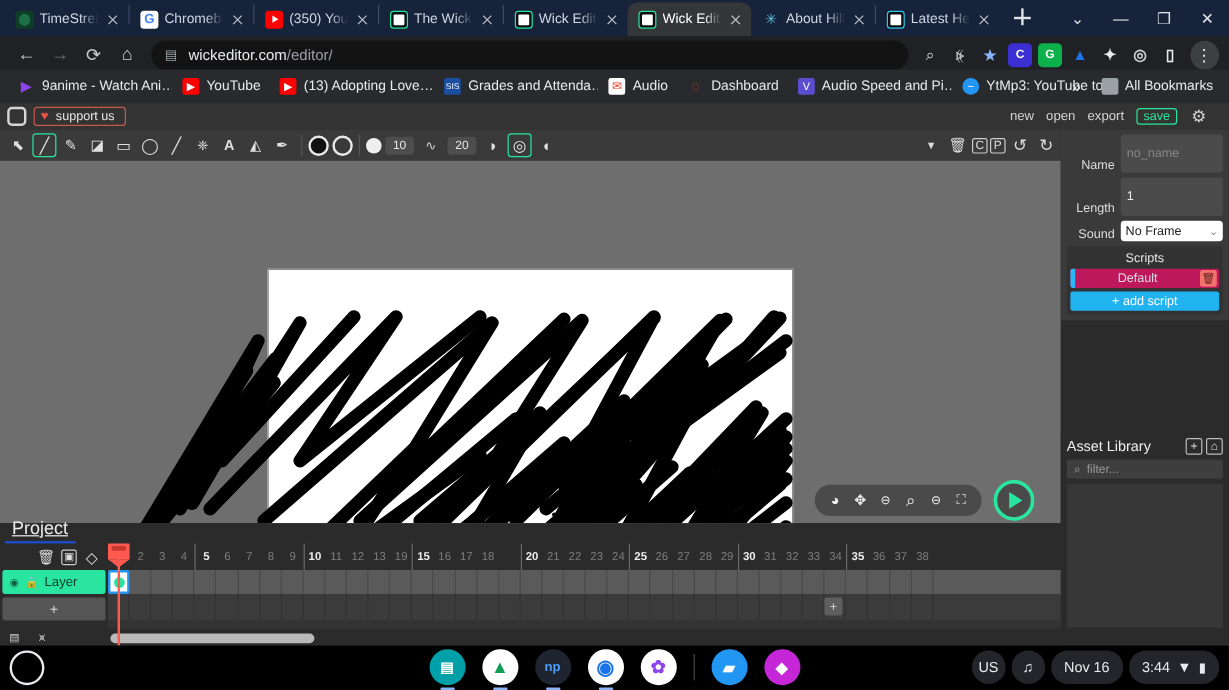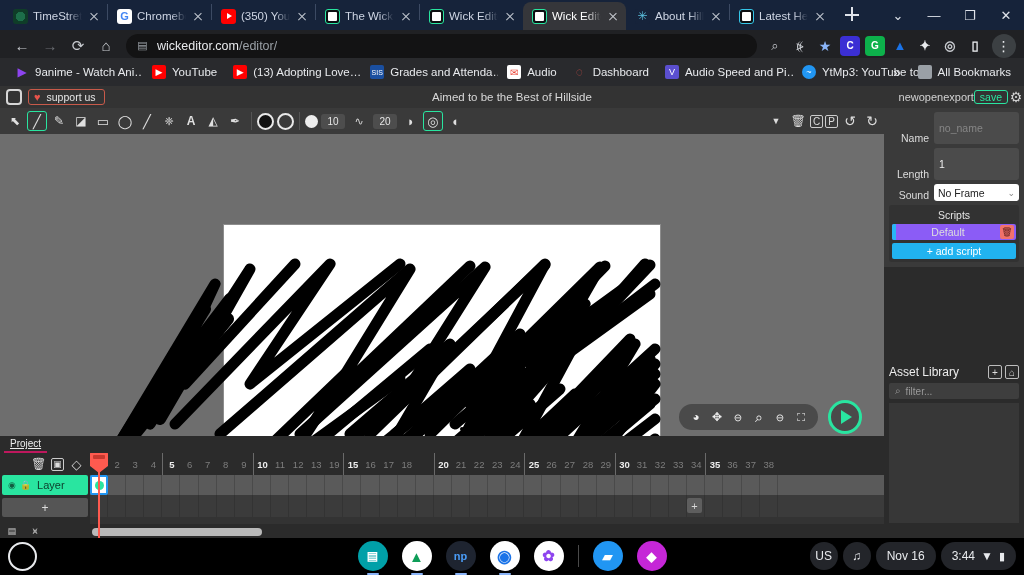--- a/index.html
+++ b/index.html
@@ -84,21 +84,21 @@
   .app{position:absolute;left:0;top:86px;width:1024px;height:452px;background:#2e2e2e;}
 
   .app-header{height:22px;background:#333;display:flex;align-items:center;position:relative;padding:0 4px;}
   .wick-logo{width:16px;height:16px;border:2px solid #d6d6d6;border-radius:4px;margin:0 6px 0 2px;flex:0 0 16px;}
   .support-btn{
     display:flex;align-items:center;gap:6px;border:1px solid #c85a4a;border-radius:3px;
     padding:1px 8px 1px 5px;font-size:10.5px;color:#e6e6e6;height:16px;
   }
   .heart{color:#e8534a;font-size:11px;line-height:1;}
   .proj-title{position:absolute;left:0;right:0;text-align:center;font-size:11.5px;color:#d8d8d8;pointer-events:none;}
-  .hdr-right{position:absolute;right:0;display:flex;align-items:center;text-align:center;}
+  .hdr-right{position:absolute;right:17px;display:flex;align-items:center;gap:10px;text-align:center;}
   .hdr-link{font-size:11px;color:#d2d2d2;}
   .hdr-save{font-size:10.5px;color:#29e5a0;border:1px solid #29e5a0;border-radius:3px;padding:0px 5px;}
   .gear{width:16px;height:16px;color:#d2d2d2;font-size:14px;display:flex;align-items:center;justify-content:center;}
 
   
   .toolbar{height:26px;background:#3a3a3a;display:flex;align-items:center;padding:0 4px;position:relative;}
   .tbtn{width:20px;height:20px;margin:0 1px;display:flex;align-items:center;justify-content:center;border-radius:3px;color:#e0e0e0;}
   .tbtn.sel{border:1px solid #29e5a0;}
   .tsep{width:1px;height:18px;background:#555;margin:0 5px;}
   .swatch-fill{width:17px;height:17px;border-radius:50%;background:#111;border:2px solid #e9e9e9;}
@@ -139,37 +139,37 @@
     color:#eee;display:flex;align-items:center;padding:16px 5px;
   }
   .insp-input.ph{color:#868686;}
   .insp-select{
     flex:1 1 auto;background:#fff;border-radius:3px;height:17px;font-size:10.5px;color:#222;
     display:flex;align-items:center;padding:0 4px;position:relative;
   }
   .insp-select .caret{position:absolute;right:4px;color:#888;font-size:9px;}
   .scripts-box{background:#323232;border-radius:3px;padding:3px;margin-top:2px;}
   .scripts-hdr{text-align:center;font-size:10.5px;color:#e4e4e4;padding:1px 0 3px;}
-  .script-row{display:flex;align-items:center;background:#8b5cf6;border-radius:2px;height:16px;position:relative;margin-bottom:3px;}
+  .script-row{display:flex;align-items:center;background:#be185d;border-radius:2px;height:16px;position:relative;margin-bottom:3px;}
   .script-accent{width:4px;height:16px;background:#29b6f6;border-radius:2px 0 0 2px;}
   .script-name{flex:1 1 auto;text-align:center;font-size:10.5px;color:#dedede;}
   .script-del{width:14px;height:14px;background:#f2716b;border-radius:2px;display:flex;align-items:center;justify-content:center;font-size:9px;color:#5a1d1a;margin-right:2px;}
   .add-script{background:#21b3f0;border-radius:2px;text-align:center;font-size:10.5px;color:#fff;padding:2px 0;}
 
   .asset-lib{position:absolute;left:0;right:0;top:253px;bottom:0;background:#2b2b2b;}
   .asset-hdr{display:flex;align-items:center;height:22px;padding:0 5px;}
   .asset-title{font-size:12px;color:#ededed;flex:1 1 auto;}
   .asset-ico{width:14px;height:14px;border:1px solid #bdbdbd;border-radius:2px;display:flex;align-items:center;justify-content:center;font-size:10px;color:#dcdcdc;margin-left:3px;}
   .asset-filter{margin:0 5px;background:#3e3e3e;border-radius:2px;height:16px;display:flex;align-items:center;gap:5px;padding:0 6px;font-size:10px;color:#9a9a9a;}
   .asset-list{margin:4px 5px 0 5px;background:#373737;height:120px;}
 
   
   .timeline{position:absolute;left:0;top:350px;width:884px;height:102px;background:#2b2b2b;}
   .tl-tabs{height:17px;display:flex;align-items:flex-end;padding-left:4px;}
-  .tl-tab{font-size:10px;color:#ededed;padding:0 6px 2px;border-bottom:2px solid #be185d;text-decoration:underline;}
+  .tl-tab{font-size:15px;color:#ededed;padding:0 6px 2px;border-bottom:2px solid #1d4ed8;text-decoration:underline;}
   .tl-main{display:flex;height:85px;}
   .tl-left{width:90px;flex:0 0 90px;background:#2b2b2b;}
   .tl-actions{height:22px;display:flex;align-items:center;justify-content:flex-end;gap:5px;padding-right:6px;}
   .tl-act{width:15px;height:15px;display:flex;align-items:center;justify-content:center;color:#dcdcdc;font-size:12px;}
   .layer-row{
     height:20px;margin:0 2px;background:#29e5a0;border-radius:2px;display:flex;align-items:center;
     gap:5px;padding:0 6px;color:#0d3b2a;font-size:11px;
   }
   .layer-row .lr-ico{font-size:9px;opacity:.8;}
   .layer-add{height:19px;margin:3px 2px 0;background:#555;border-radius:2px;display:flex;align-items:center;justify-content:center;color:#ddd;font-size:12px;}
@@ -333,21 +333,20 @@
   </div>
 
   <div class="app">
 
     <div class="app-header">
       <div class="wick-logo"></div>
       <div class="support-btn">
         <span class="heart">♥</span>
         <span>support us</span>
       </div>
-      <div class="proj-title">Aimed to be the Best of Hillside</div>
       <div class="hdr-right">
         <span class="hdr-link">new</span>
         <span class="hdr-link">open</span>
         <span class="hdr-link">export</span>
         <span class="hdr-save">save</span>
         <span class="gear">⚙</span>
       </div>
     </div>
 
     <div class="toolbar">

